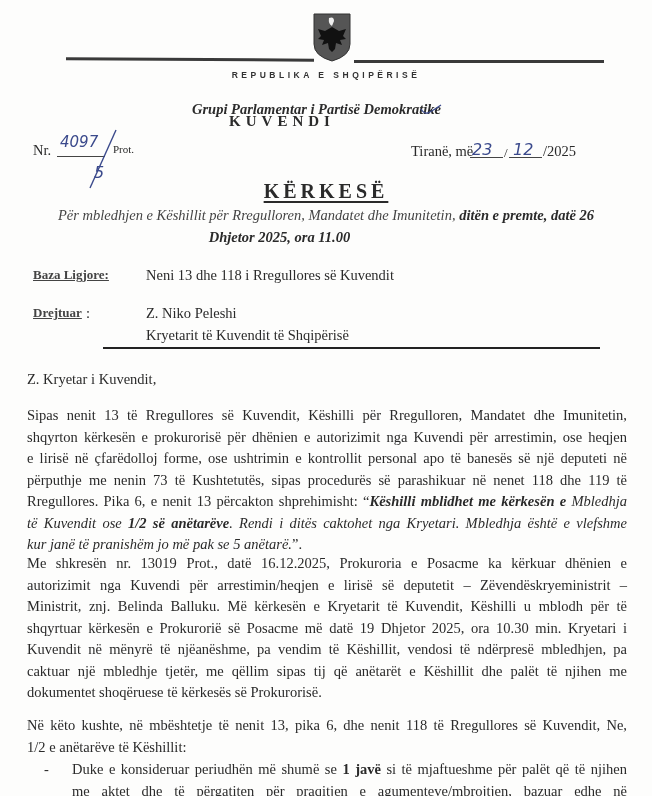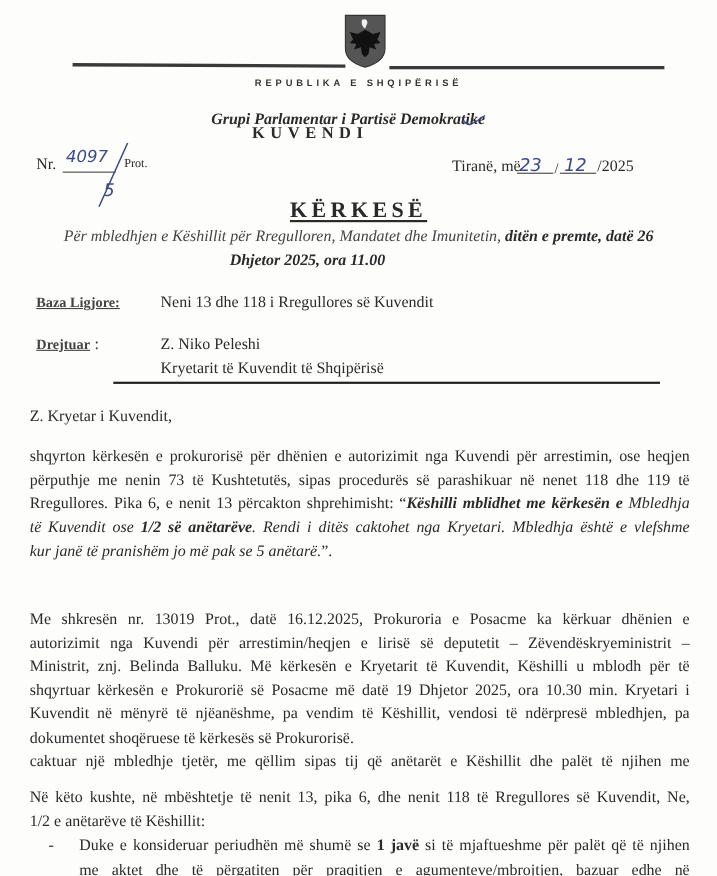--- a/index.html
+++ b/index.html
@@ -103,35 +103,37 @@
 <div class="abs baza-v">Neni 13 dhe 118 i Rregullores së Kuvendit</div>
 <div class="abs lbl drej-l">Drejtuar</div>
 <div class="abs drej-colon">:</div>
 <div class="abs drej-v1">Z. Niko Peleshi</div>
 <div class="abs drej-v2">Kryetarit të Kuvendit të Shqipërisë</div>
 <div class="abs hr"></div>
 
 <div class="abs salute">Z. Kryetar i Kuvendit,</div>
 
 <div class="abs para p1">
+  <span class="line">Sipas nenit 13 të Rregullores së Kuvendit, Këshilli për Rregulloren, Mandatet dhe Imunitetin,</span>
   <span class="line">shqyrton kërkesën e prokurorisë për dhënien e autorizimit nga Kuvendi për arrestimin, ose heqjen</span>
+  <span class="line">e lirisë në çfarëdolloj forme, ose ushtrimin e kontrollit personal apo të banesës së një deputeti në</span>
   <span class="line">përputhje me nenin 73 të Kushtetutës, sipas procedurës së parashikuar në nenet 118 dhe 119 të</span>
   <span class="line"><span>Rregullores. Pika 6, e nenit 13 përcakton shprehimisht: “</span><span class="bi">Këshilli mblidhet me kërkesën e</span><span class="it"> Mbledhja</span></span>
   <span class="line"><span class="it">të Kuvendit ose </span><span class="bi">1/2 së anëtarëve</span><span class="it">. Rendi i ditës caktohet nga Kryetari. Mbledhja është e vlefshme</span></span>
   <span class="line last"><span class="it">kur janë të pranishëm jo më pak se 5 anëtarë.</span><span>”.</span></span>
 </div>
 
 <div class="abs para p2">
   <span class="line">Me shkresën nr. 13019 Prot., datë 16.12.2025, Prokuroria e Posacme ka kërkuar dhënien e</span>
   <span class="line">autorizimit nga Kuvendi për arrestimin/heqjen e lirisë së deputetit – Zëvendëskryeministrit –</span>
   <span class="line">Ministrit, znj. Belinda Balluku. Më kërkesën e Kryetarit të Kuvendit, Këshilli u mblodh për të</span>
   <span class="line">shqyrtuar kërkesën e Prokurorië së Posacme më datë 19 Dhjetor 2025, ora 10.30 min. Kryetari i</span>
   <span class="line">Kuvendit në mënyrë të njëanëshme, pa vendim të Këshillit, vendosi të ndërpresë mbledhjen, pa</span>
+  <span class="line">caktuar një mbledhje tjetër, me qëllim sipas tij që anëtarët e Këshillit dhe palët të njihen me</span>
   <span class="line last">dokumentet shoqëruese të kërkesës së Prokurorisë.</span>
-  <span class="line">caktuar një mbledhje tjetër, me qëllim sipas tij që anëtarët e Këshillit dhe palët të njihen me</span>
 </div>
 
 <div class="abs para p3">
   <span class="line">Në këto kushte, në mbështetje të nenit 13, pika 6, dhe nenit 118 të Rregullores së Kuvendit, Ne,</span>
   <span class="line last">1/2 e anëtarëve të Këshillit:</span>
 </div>
 
 <div class="abs bullet">
   <span class="dash">-</span>
   <span class="txt">

